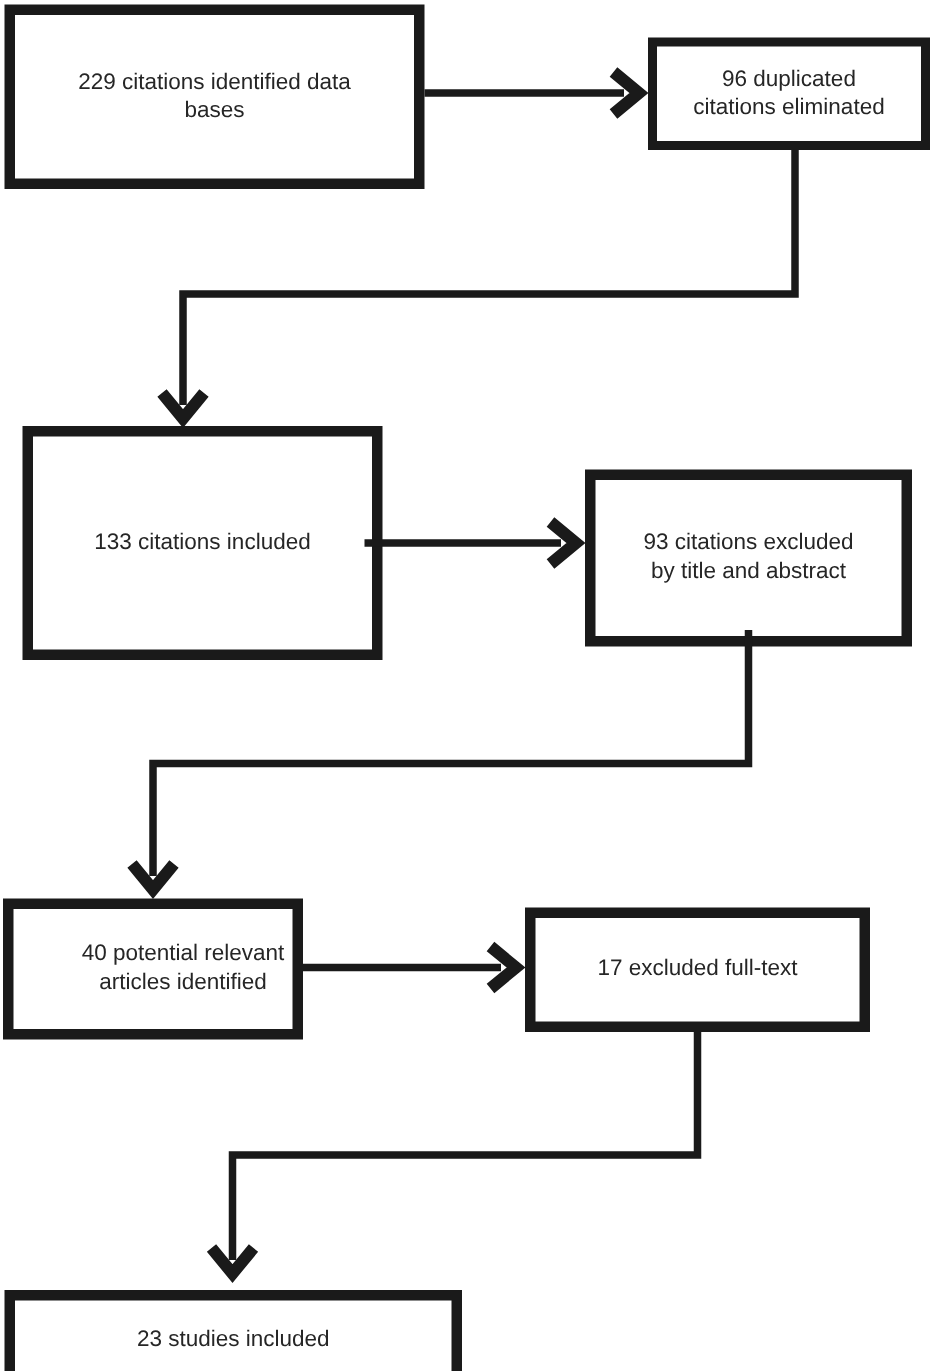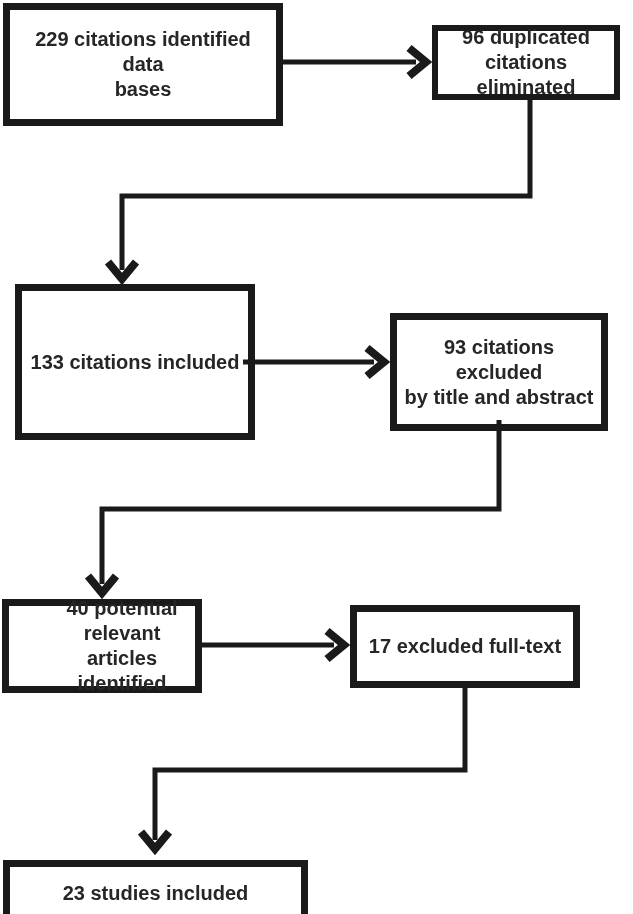--- a/index.html
+++ b/index.html
@@ -20,22 +20,22 @@
     box-sizing: border-box;
     border: 7px solid var(--line, #1a1a1a);
     background: var(--box-fill, #ffffff);
     display: flex;
     align-items: center;
     justify-content: center;
     text-align: center;
   }
   .box .label {
     white-space: pre-line;
-    font-size: 20px;
-    font-weight: 700;
+    font-size: 15px;
+    font-weight: 400;
     line-height: 1.25;
     color: var(--text, #262626);
     letter-spacing: 0px;
     padding: 0 2px;
   }
   
   #node-citations-identified   { left: 3px;   top: 3px;   width: 280px; height: 123px; }
   #node-duplicates-eliminated  { left: 432px; top: 25px;  width: 188px; height: 75px; border-width: 6px; }
   #node-citations-included     { left: 15px;   top: 284px; width: 240px; height: 156px; }
   #node-excluded-title-abstract{ left: 390px; top: 313px; width: 218px; height: 118px; }

